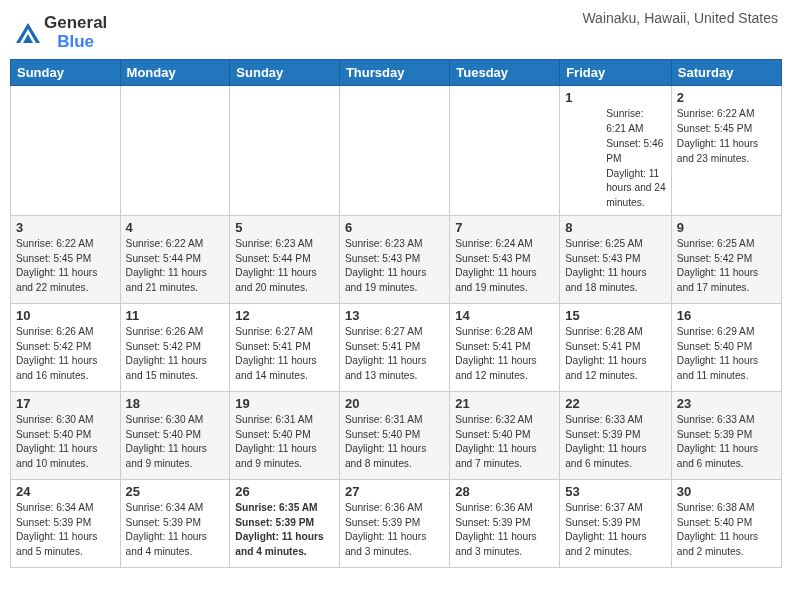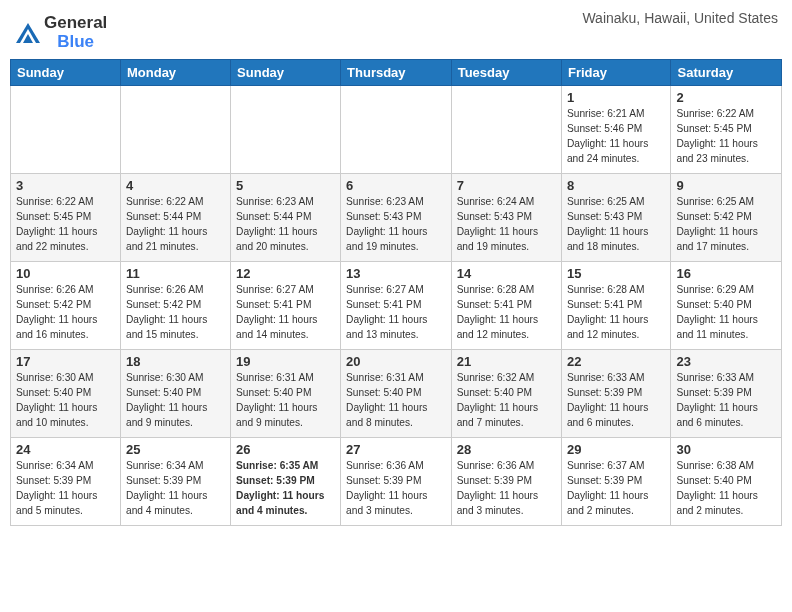--- a/index.html
+++ b/index.html
@@ -132,21 +132,21 @@
   </thead>
   <tbody id="calendar-body">
   <tr>
         <td class="empty-cell"></td>
         <td class="empty-cell"></td>
         <td class="empty-cell"></td>
         <td class="empty-cell"></td>
         <td class="empty-cell"></td>
         <td>
           <span class="day-number">1</span>
-          <div class="day-info" style="white-space: pre-line;">Sunrise: 6:21 AM
+          <div class="day-info" style="white-space: pre-line; margin-left: 41px;">Sunrise: 6:21 AM
 Sunset: 5:46 PM
 Daylight: 11 hours and 24 minutes.</div>
         </td>
         <td>
           <span class="day-number">2</span>
           <div class="day-info" style="white-space: pre-line;">Sunrise: 6:22 AM
 Sunset: 5:45 PM
 Daylight: 11 hours and 23 minutes.</div>
         </td>
       </tr>
@@ -307,21 +307,21 @@
 Sunset: 5:39 PM
 Daylight: 11 hours and 3 minutes.</div>
         </td>
         <td>
           <span class="day-number">28</span>
           <div class="day-info" style="white-space: pre-line;">Sunrise: 6:36 AM
 Sunset: 5:39 PM
 Daylight: 11 hours and 3 minutes.</div>
         </td>
         <td>
-          <span class="day-number">29</span>
+          <span class="day-number">53</span>
           <div class="day-info" style="white-space: pre-line;">Sunrise: 6:37 AM
 Sunset: 5:39 PM
 Daylight: 11 hours and 2 minutes.</div>
         </td>
         <td>
           <span class="day-number">30</span>
           <div class="day-info" style="white-space: pre-line;">Sunrise: 6:38 AM
 Sunset: 5:40 PM
 Daylight: 11 hours and 2 minutes.</div>
         </td>

